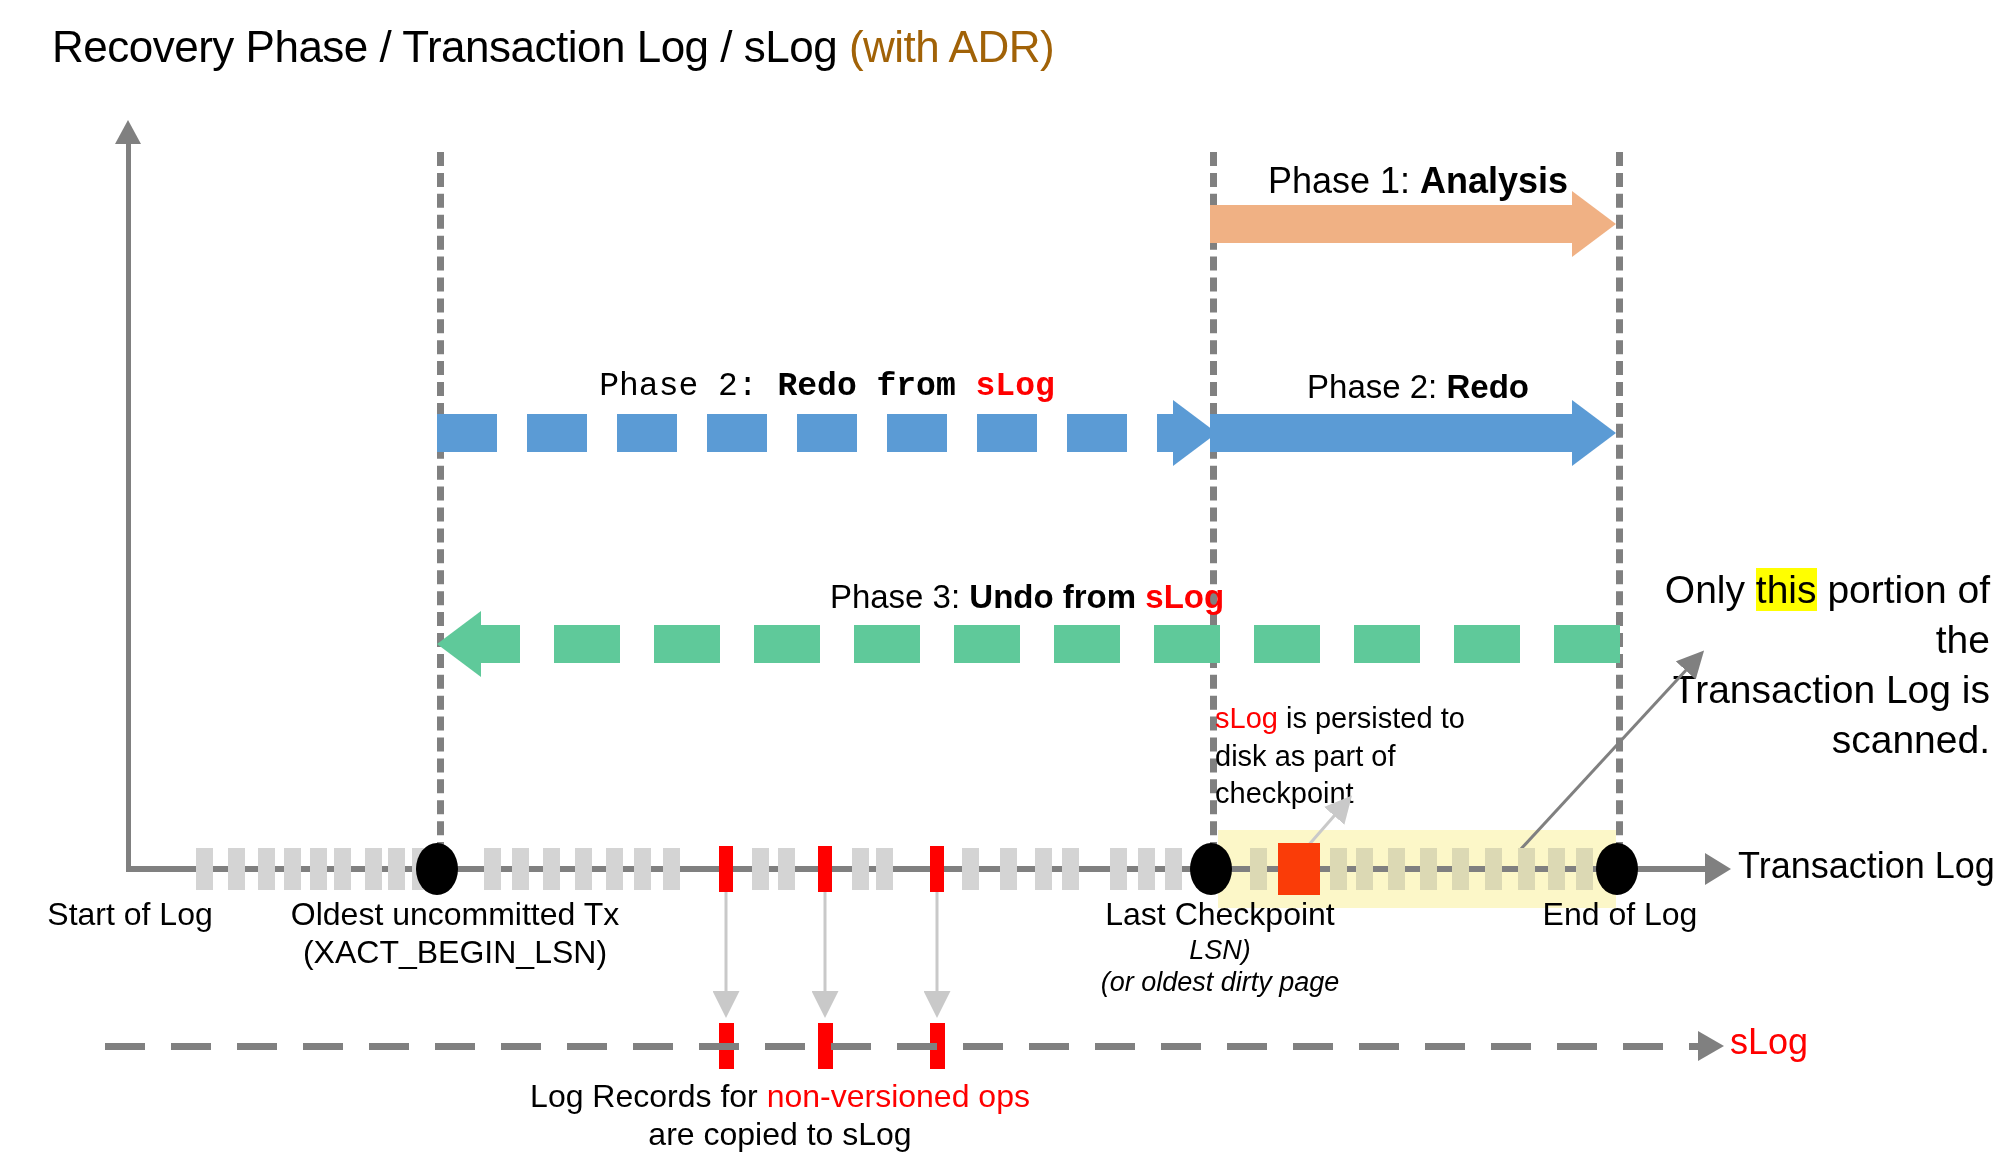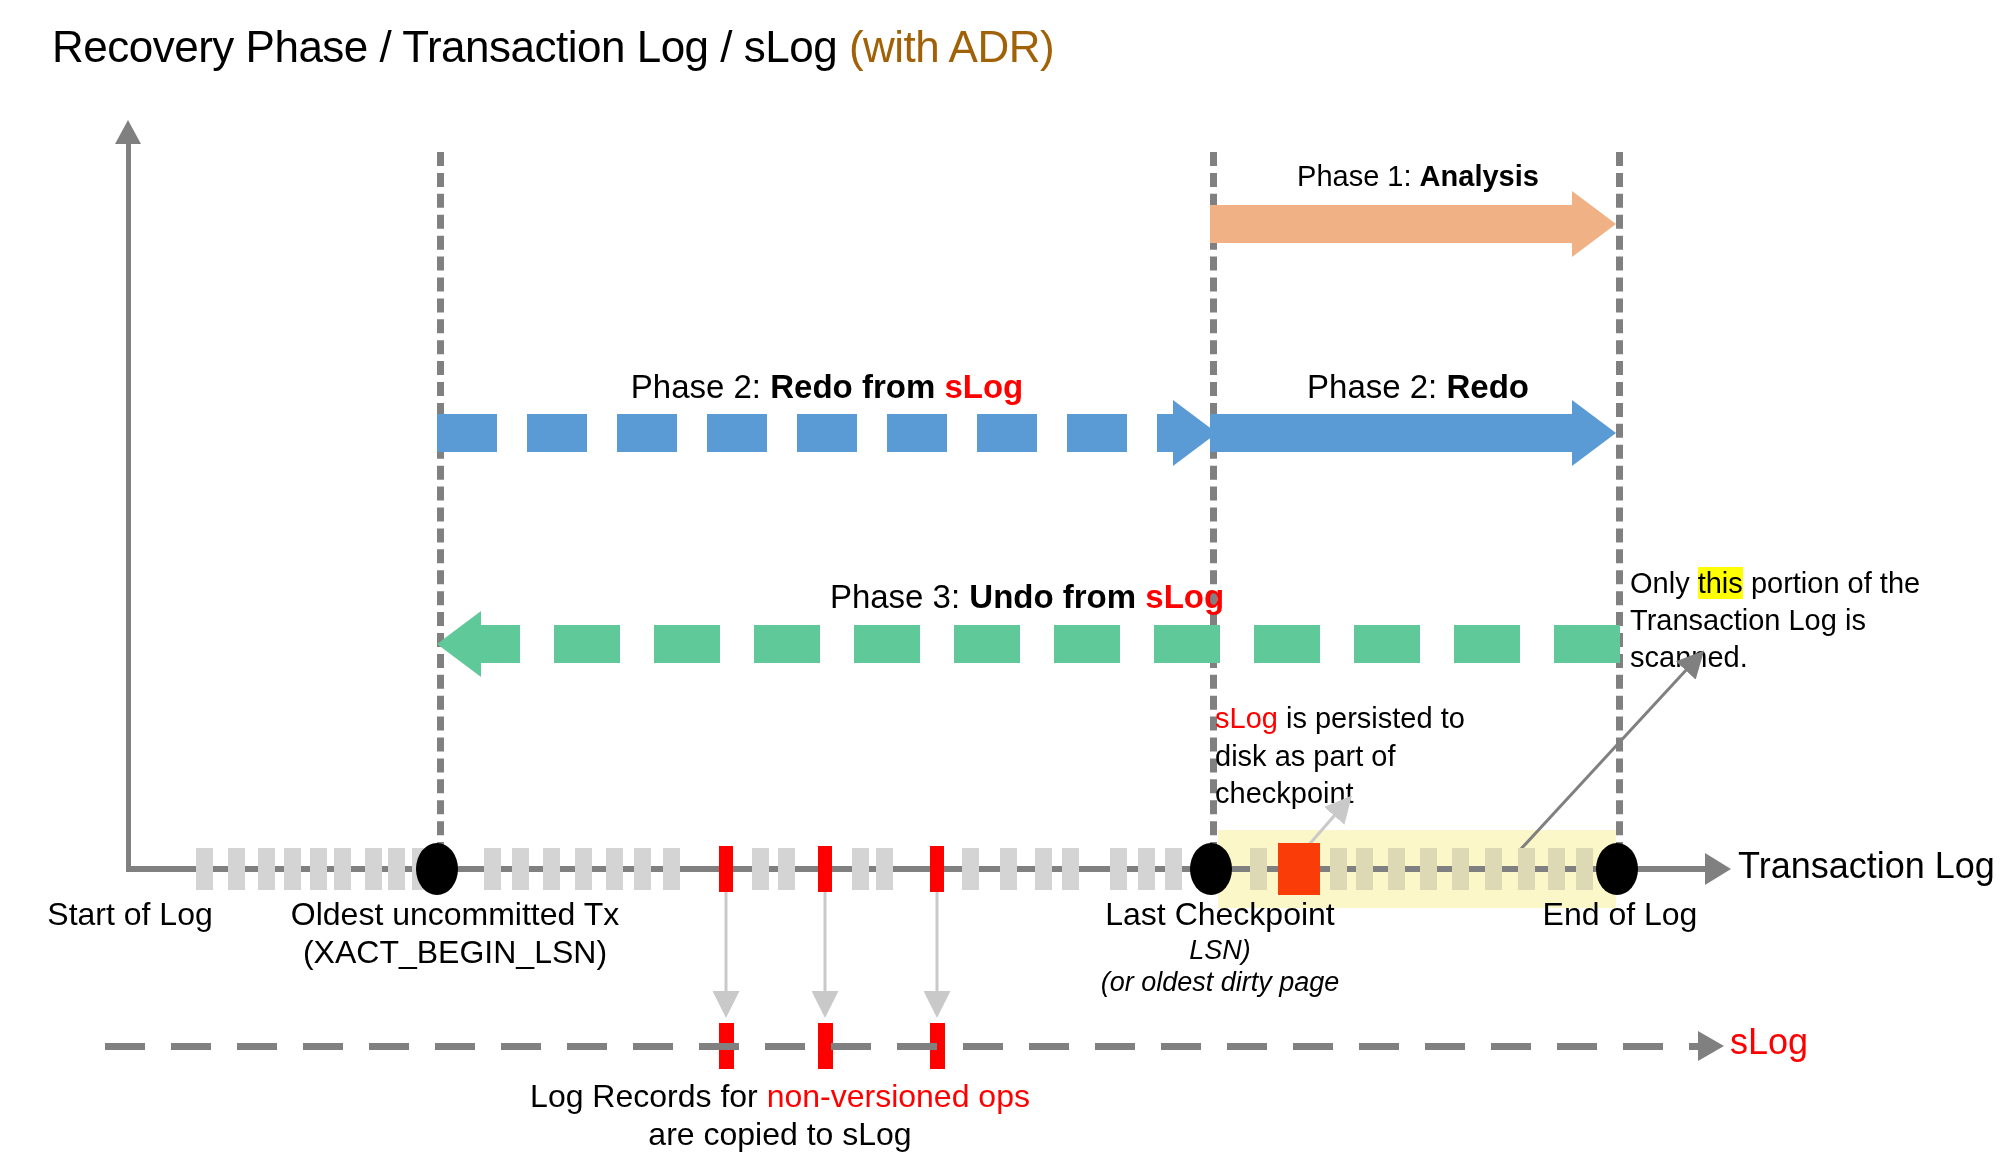--- a/index.html
+++ b/index.html
@@ -83,31 +83,31 @@
     border-right:44px solid currentColor;
   }
 
   
   #row-analysis { left:1210px; top:205px; width:410px; color:#F0B184; }
   #row-analysis .arrow-shaft { left:0; width:362px; background:#F0B184; }
   #row-analysis .arrow-head-r { left:362px; }
   #lbl-analysis {
     position:absolute; left:1218px; top:160px;
     width:400px; text-align:center;
-    font-size:29px; white-space:nowrap;
+    font-size:36px; white-space:nowrap;
   }
 
   
   #row-redo-slog { left:437px; top:414px; width:783px; color:#5B9BD5; }
   #row-redo-slog .arrow-shaft { left:0; width:740px; }
   #row-redo-slog .arrow-head-r { left:736px; }
   #lbl-redo-slog {
     position:absolute; left:437px; top:368px;
     width:780px; text-align:center;
-    font-size:33px; white-space:nowrap;
+    font-size:33px; white-space:nowrap;font-family:Liberation Mono, monospace;
   }
 
   
   #row-redo { left:1210px; top:414px; width:410px; color:#5B9BD5; }
   #row-redo .arrow-shaft { left:0; width:362px; background:#5B9BD5; }
   #row-redo .arrow-head-r { left:362px; }
   #lbl-redo {
     position:absolute; left:1218px; top:368px;
     width:400px; text-align:center;
     font-size:33px; white-space:nowrap;
@@ -167,22 +167,22 @@
   .sub-it { font-style:italic; font-size:27px; display:block; line-height:1.2; }
 
   #lbl-txlog {
     position:absolute; left:1738px; top:845px;
     font-size:36px; white-space:nowrap;
   }
 
   
   #anno-scan {
     position:absolute; left:1630px; top:565px;
-    width:360px; text-align:left;
-    font-size:29px; line-height:1.28;
+    width:360px; text-align:right;
+    font-size:39px; line-height:1.28;
   }
   .hl { background:#FFFF00; }
 
   #anno-persist {
     position:absolute; left:1215px; top:700px;
     width:310px; text-align:left;
     font-size:29px; line-height:1.30;
   }
 
   

